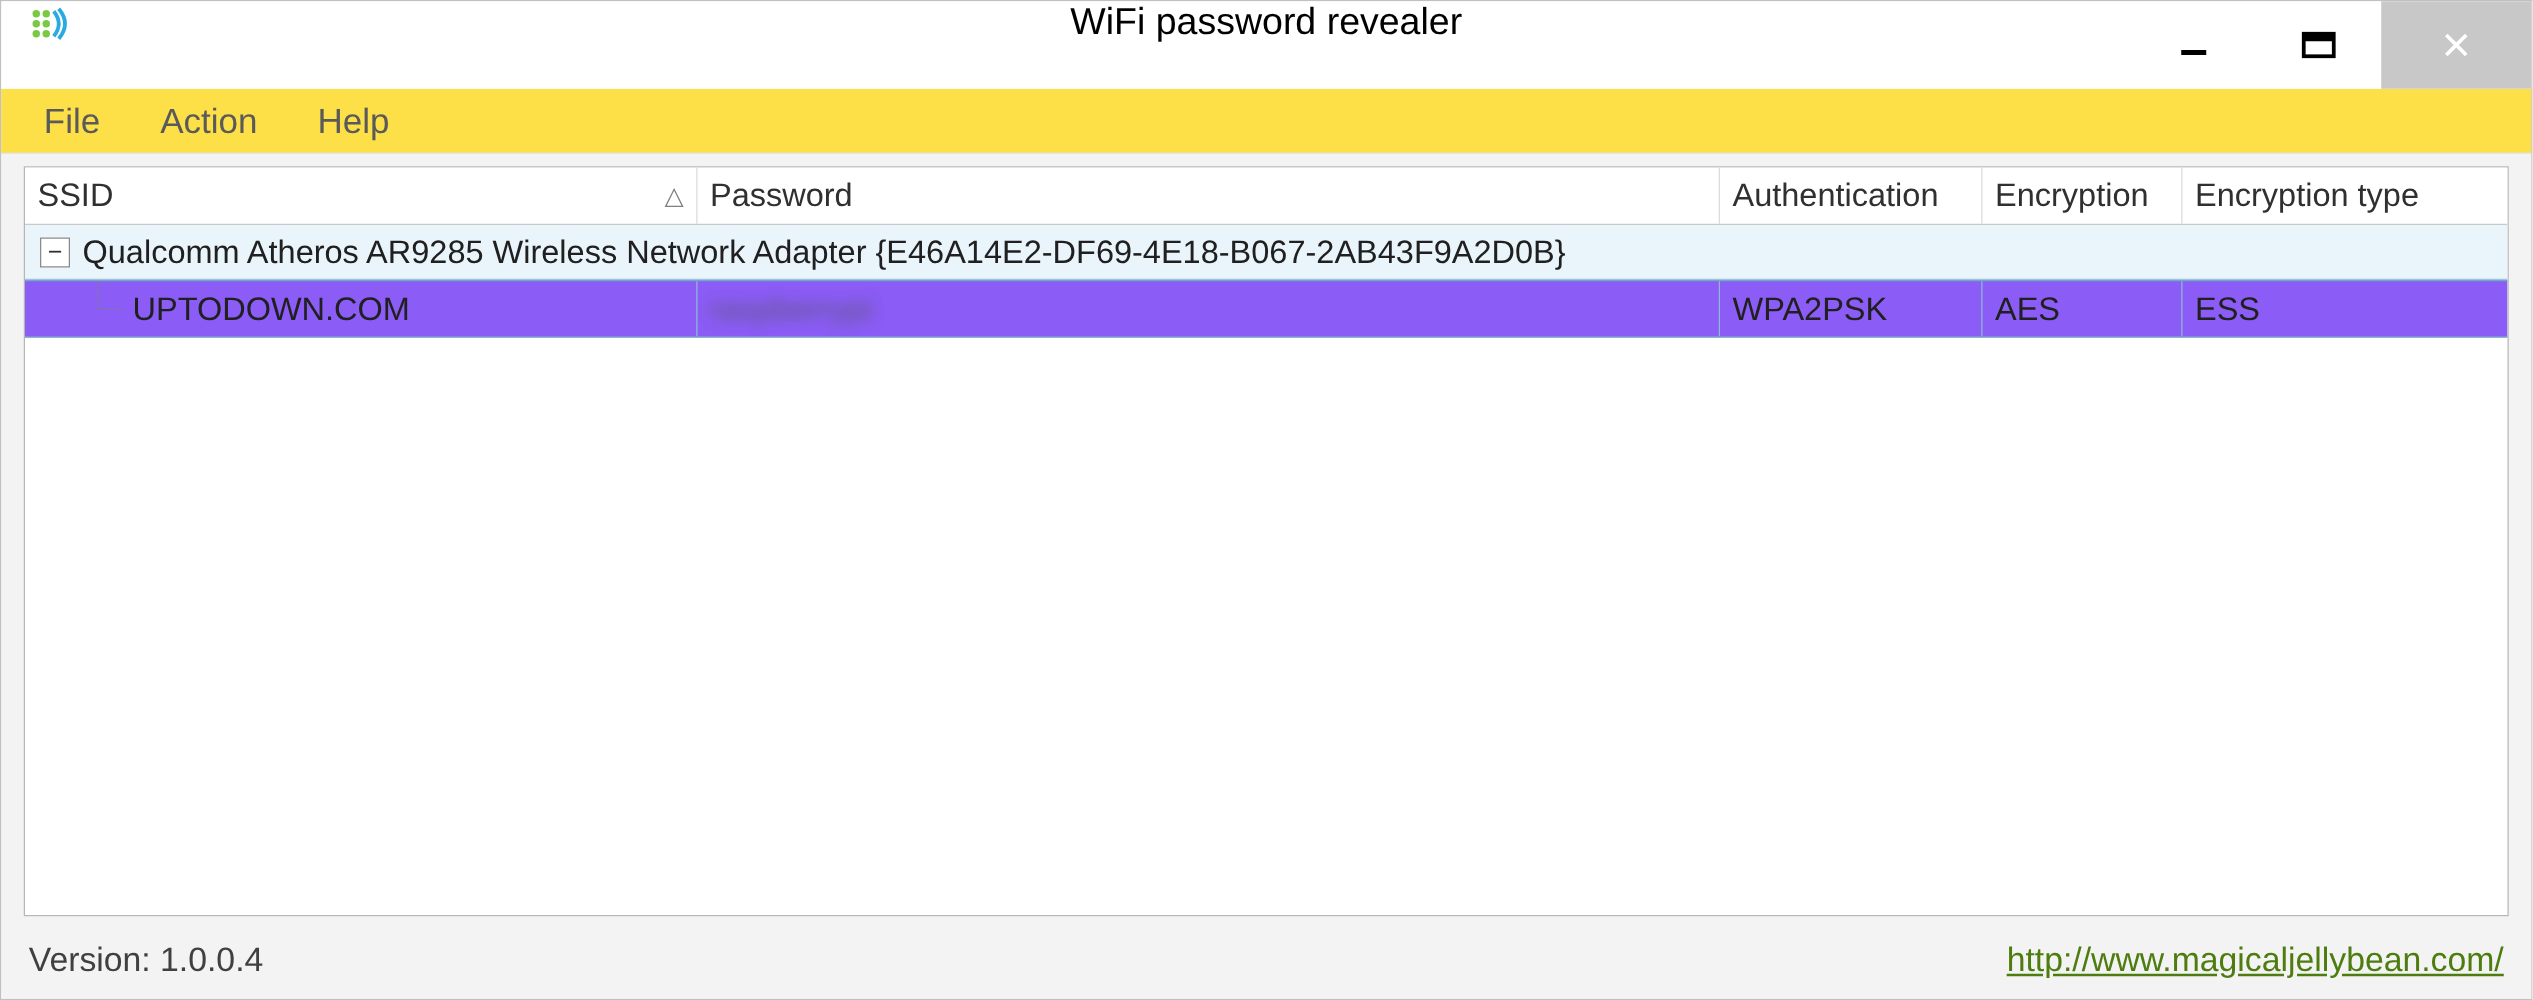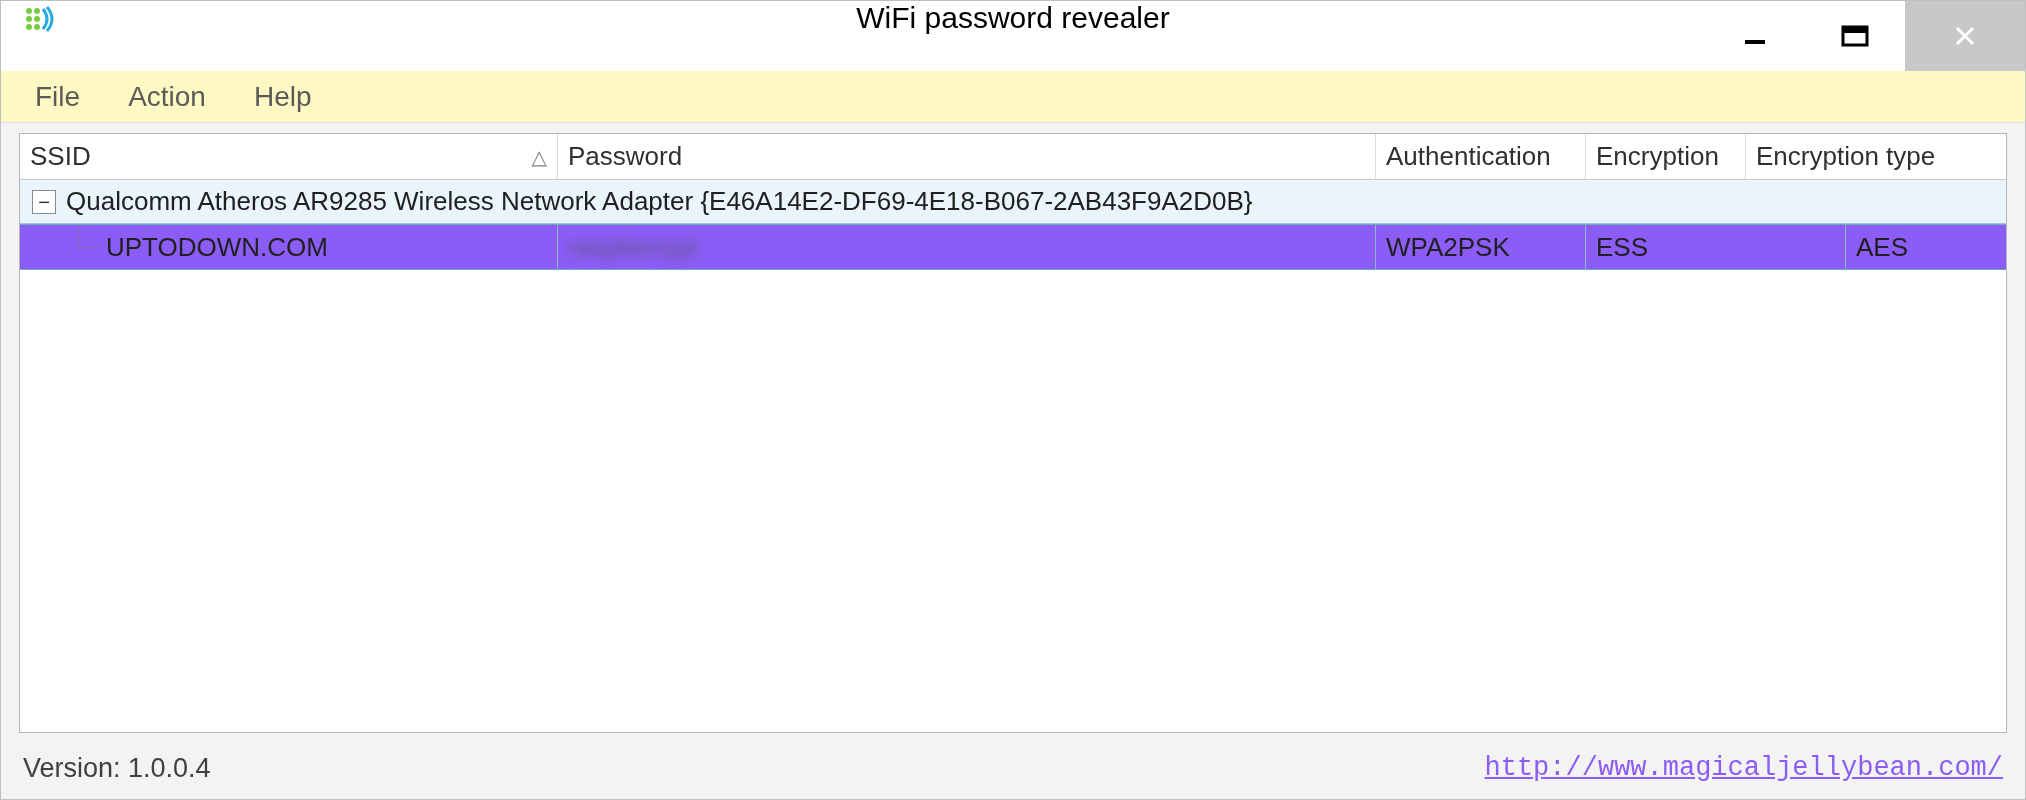--- a/index.html
+++ b/index.html
@@ -61,21 +61,21 @@
     color: #000;
   }
   .win-btn.close {
     background: #c8c8c8;
     color: #ffffff;
     width: 120px;
   }
   
   .menubar {
     height: 52px;
-    background: #fef9c3;
+    background: #fde047;
     display: flex;
     align-items: center;
     padding: 0 10px;
     border-bottom: 1px solid #e0e0e0;
   }
   .menu-item {
     font-size: 28px;
     color: #5a5a5a;
     padding: 6px 24px;
     cursor: default;
@@ -200,22 +200,21 @@
     align-items: center;
     padding: 0 22px 6px 22px;
     font-size: 27px;
     color: #404040;
     background: #f3f3f3;
     gap: 12px;
   }
   .status-link {
     margin-left: auto;
     text-decoration: underline;
-    color: #8b5cf6;
-    font-family: Liberation Mono, monospace;
+    color: #4d7c0f;
   }
 </style>
 </head>
 <body>
 
 <div class="window">
 
   <div class="titlebar">
     <div class="app-icon">
       <svg width="36" height="36" viewBox="0 0 36 36">
@@ -289,25 +288,25 @@
           <span class="tree-line"></span>
           <span class="tree-elbow"></span>
           <span>UPTODOWN.COM</span>
         </div>
         <div class="cell cell-pass">
           <span class="blurred">raspberrypi</span>
         </div>
         <div class="cell cell-auth">
           <span>WPA2PSK</span>
         </div>
+        <div class="cell cell-enc">
+          <span>AES</span>
+        </div>
         <div class="cell cell-conn">
           <span>ESS</span>
-        </div>
-        <div class="cell cell-enc">
-          <span>AES</span>
         </div>
       </div>
 
     </div>
   </div>
 
   <div class="statusbar">
     <span>Version: 1.0.0.4</span>
     <span class="status-link">http://www.magicaljellybean.com/</span>
   </div>

